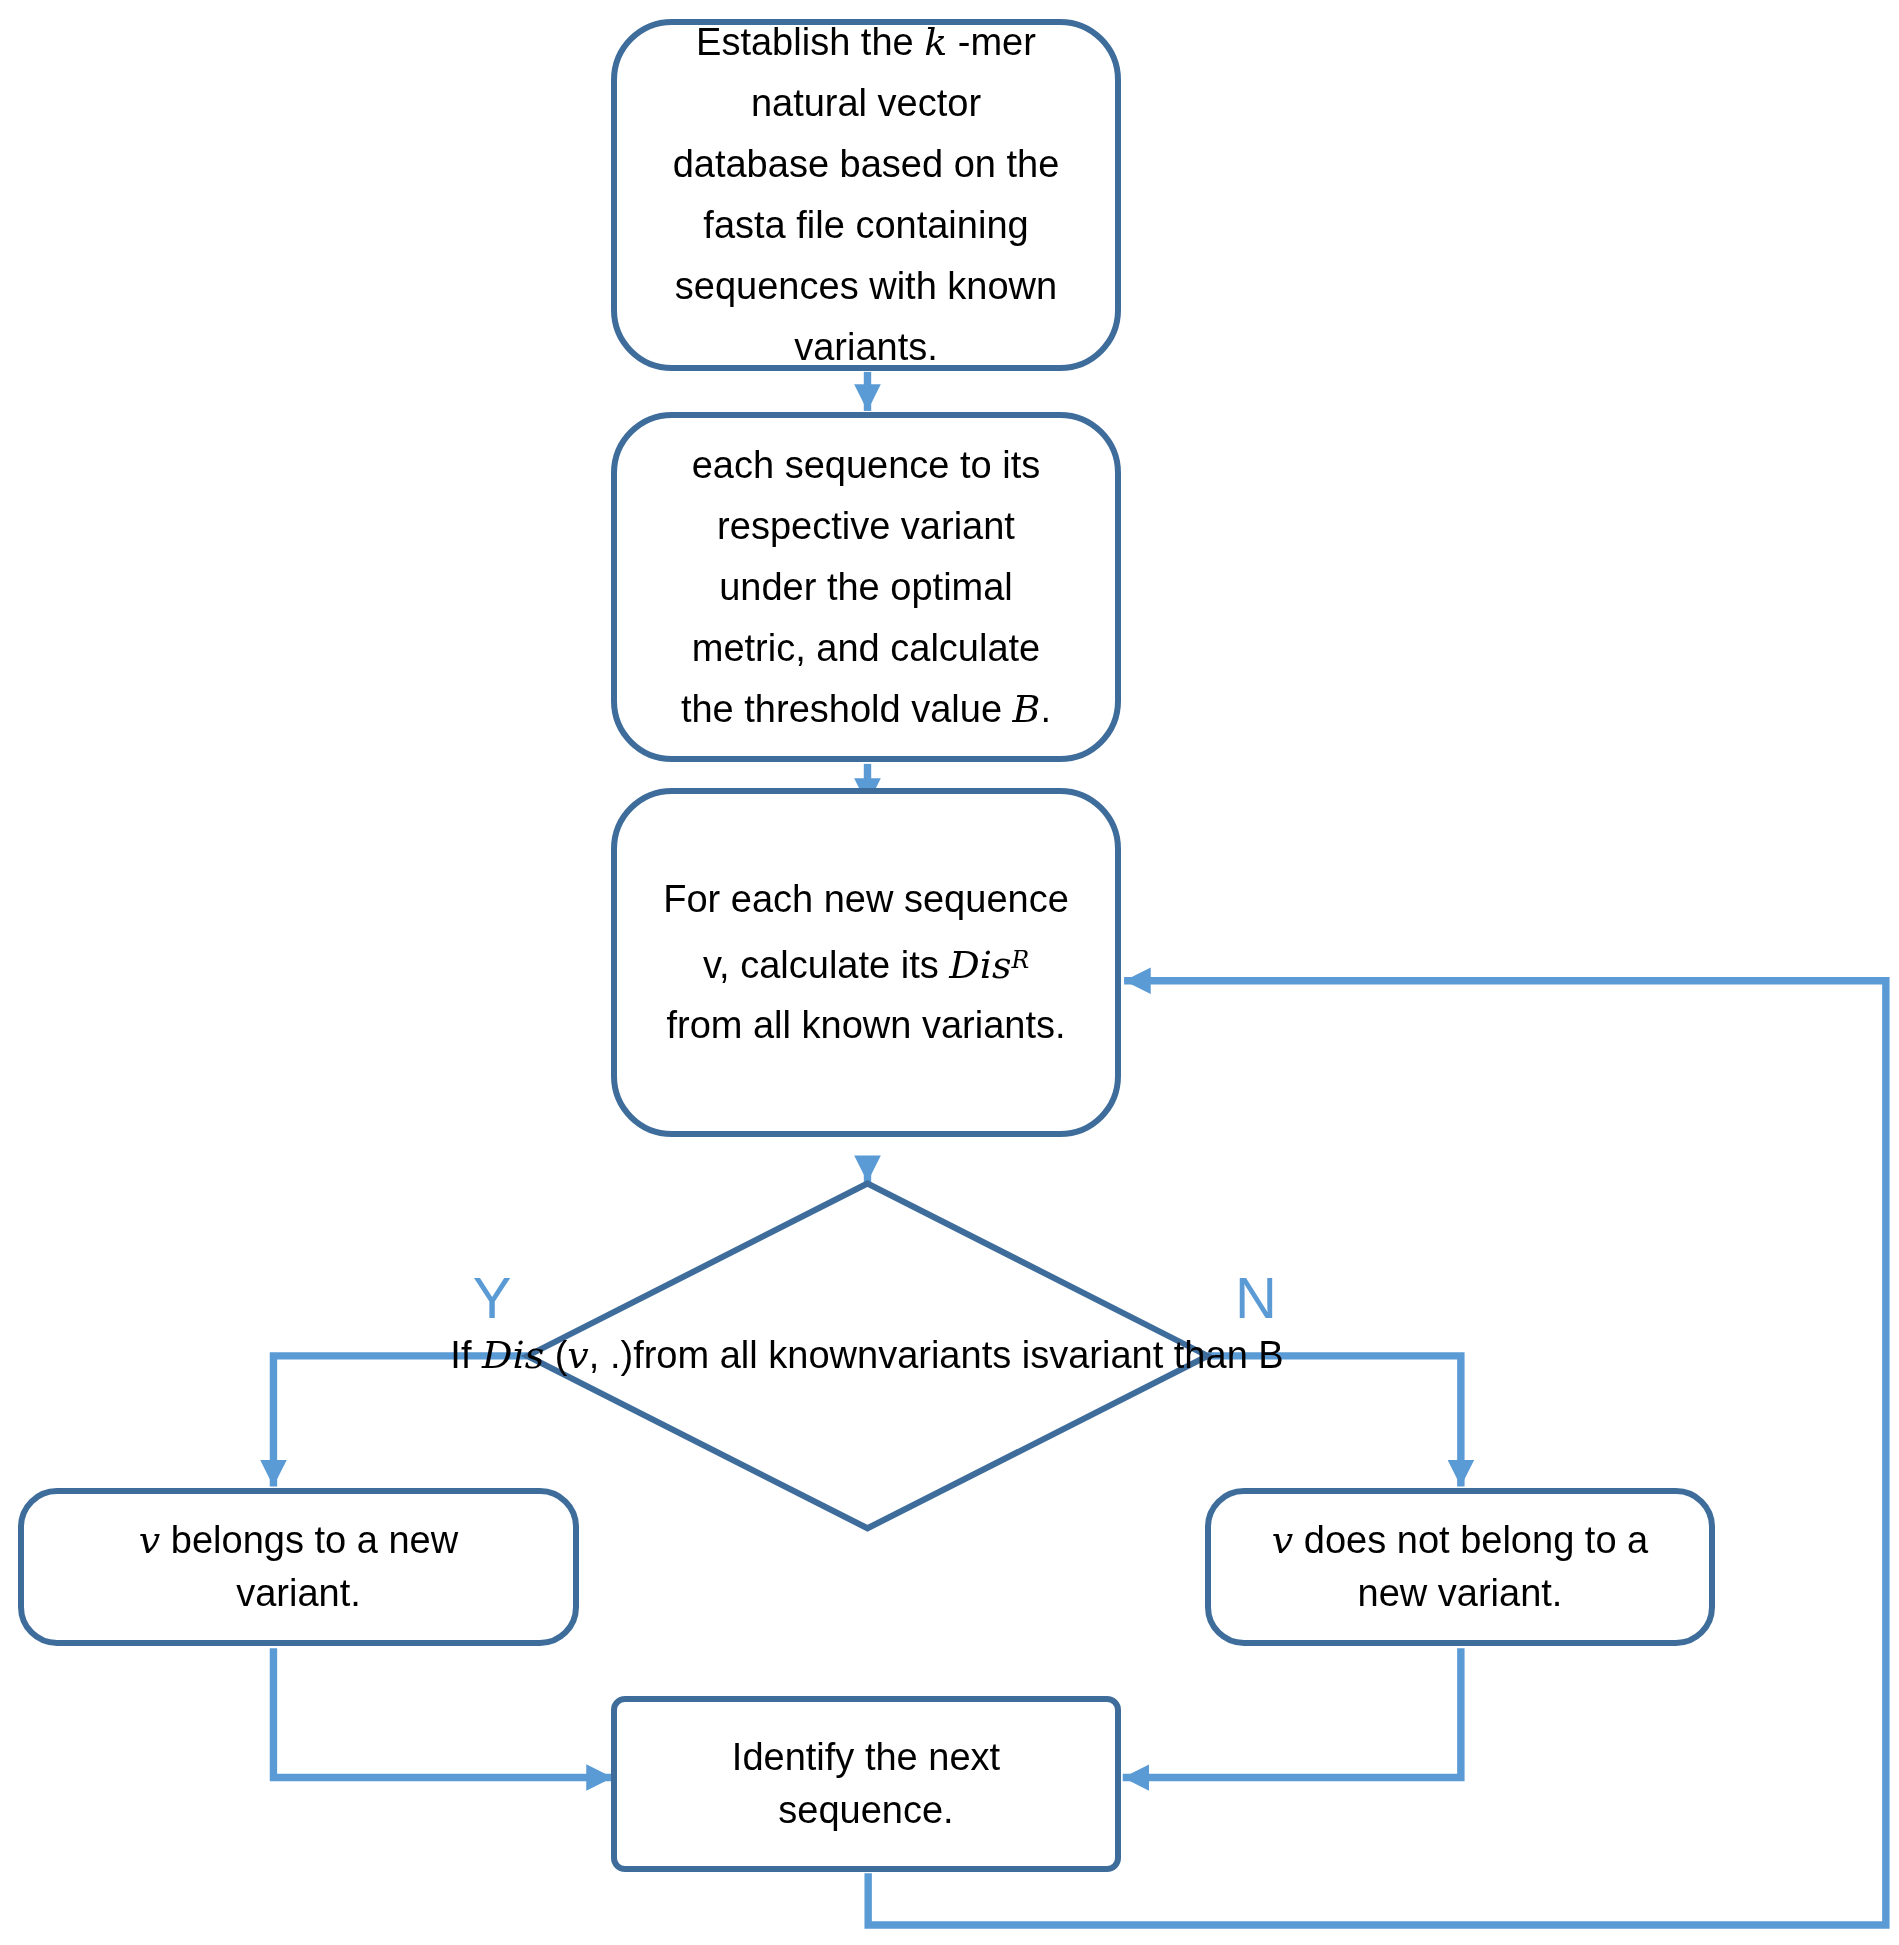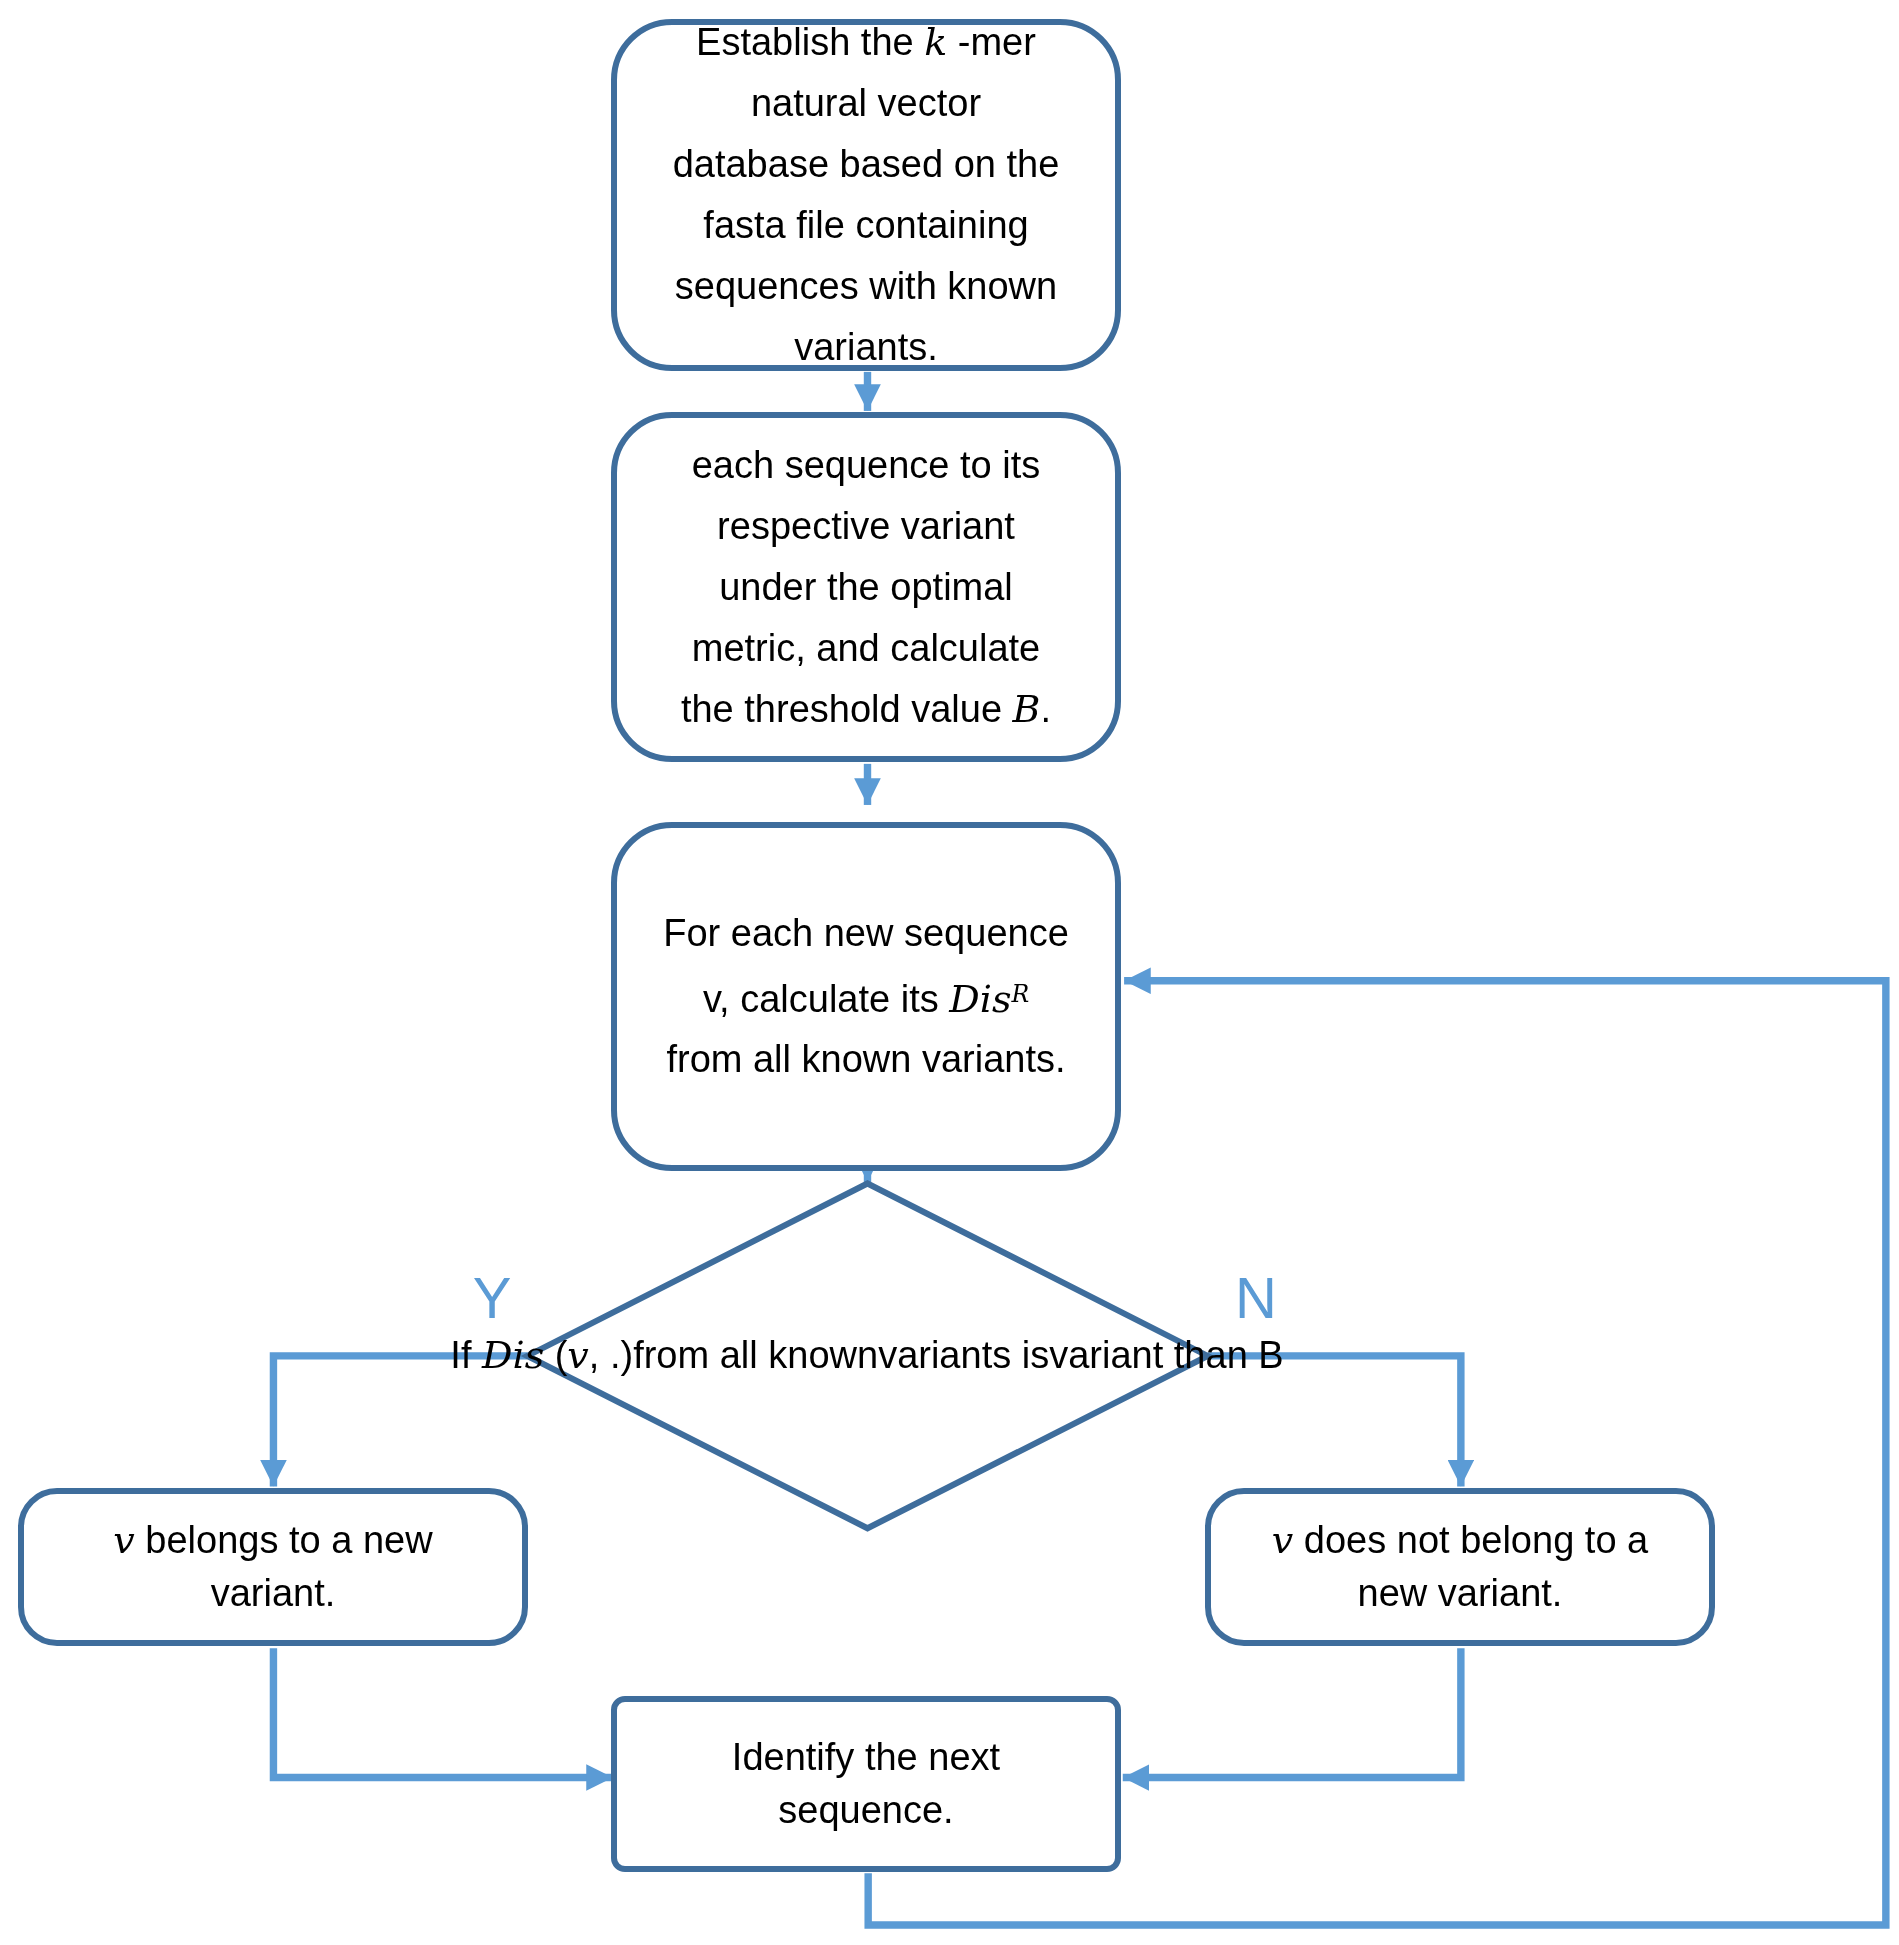--- a/index.html
+++ b/index.html
@@ -121,38 +121,38 @@
     </div>
 
   <div class="node tall" style="left:611px; top:412px; width:510px; height:350px;">
       <div class="line"><span class="seg-p">each sequence to its</span></div>
       <div class="line"><span class="seg-p">respective variant</span></div>
       <div class="line"><span class="seg-p">under the optimal</span></div>
       <div class="line"><span class="seg-p">metric, and calculate</span></div>
       <div class="line"><span class="seg-p">the threshold value </span><span class="seg-m">B</span><span class="seg-p">.</span></div>
     </div>
 
-  <div class="node tall" style="left:611px; top:822px; width:510px; height:349px;">
+  <div class="node tall" style="left:611px; top:788px; width:510px; height:349px;">
       <div class="line"><span class="seg-p">For each new sequence</span></div>
       <div class="line"><span class="seg-p">v, calculate its </span><span class="seg-m">Dis</span><span class="seg-ms">R</span></div>
       <div class="line"><span class="seg-p">from all known variants.</span></div>
     </div>
 
   <div class="diamond-text" style="left:527px; top:1183px; width:680px; height:345px;">
       <div class="line"><span class="seg-p">If </span><span class="seg-m">Dis</span><span class="seg-p"> (</span><span class="seg-m">v</span><span class="seg-p">, .)</span></div>
       <div class="line"><span class="seg-p">from all known</span></div>
       <div class="line"><span class="seg-p">variants is</span></div>
       <div class="line"><span class="seg-p">variant than B</span></div>
     </div>
 
   <div class="branch-label" style="left:492px; top:1298px;">Y</div>
 
   <div class="branch-label" style="left:1256px; top:1298px;">N</div>
 
-  <div class="node short" style="left:18px; top:1488px; width:510px; height:158px;">
+  <div class="node short" style="left:18px; top:1488px; width:561px; height:158px;">
       <div class="line"><span class="seg-m">v</span><span class="seg-p"> belongs to a new</span></div>
       <div class="line"><span class="seg-p">variant.</span></div>
     </div>
 
   <div class="node short" style="left:1205px; top:1488px; width:510px; height:158px;">
       <div class="line"><span class="seg-m">v</span><span class="seg-p"> does not belong to a</span></div>
       <div class="line"><span class="seg-p">new variant.</span></div>
     </div>
 
   <div class="node mid" style="left:611px; top:1696px; width:510px; height:176px;">

